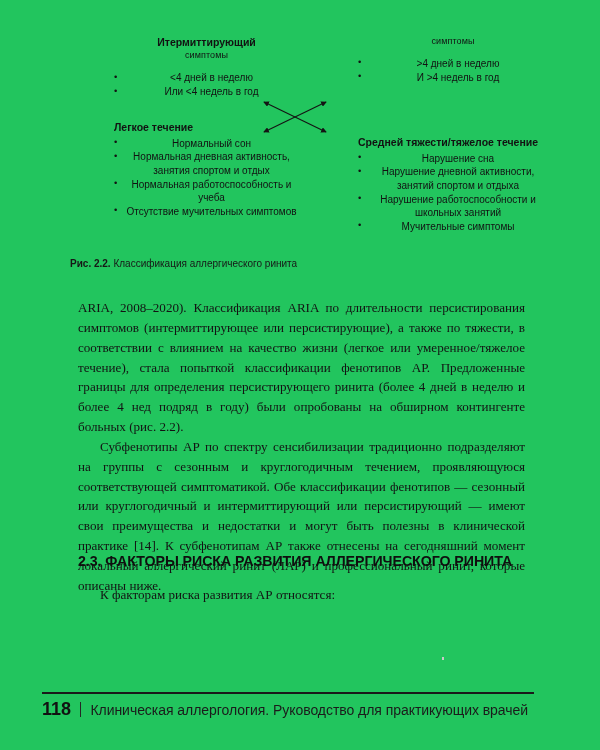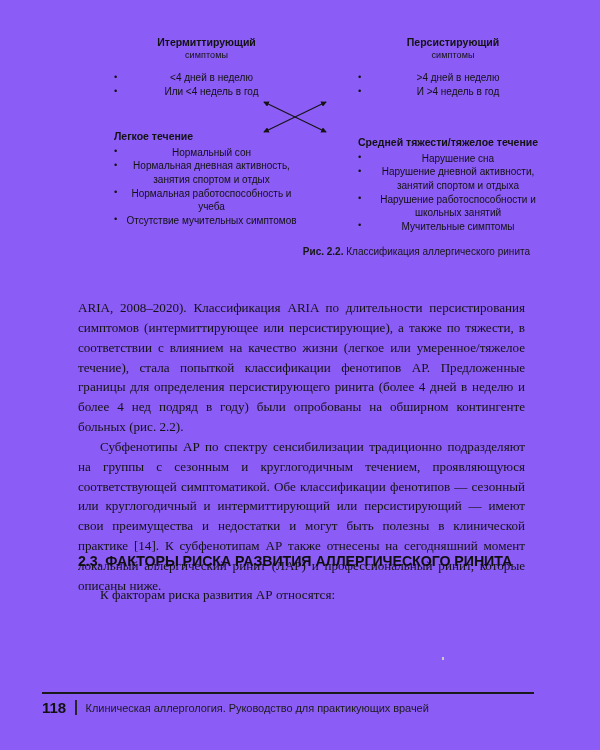--- a/index.html
+++ b/index.html
@@ -5,21 +5,21 @@
 <style>
   html, body {
     margin: 0;
     padding: 0;
     background: #ffffff;
   }
   .page {
     position: relative;
     width: 600px;
     height: 750px;
-    background: #8b5cf6;
+    background: #22c55e;
     overflow: hidden;
     font-family: "Liberation Serif", serif;
     color: #141414;
   }
 
   
   .figure {
     position: absolute;
     left: 0;
     top: 0;
@@ -29,21 +29,21 @@
   .fig-col {
     position: absolute;
     font-family: "Liberation Sans", sans-serif;
     color: #121212;
   }
   .fig-col.left  { left: 114px; width: 185px; }
   .fig-col.right { left: 358px; width: 190px; }
 
   .fig-top-left  { top: 36px; }
   .fig-top-right { top: 36px; }
-  .fig-bot-left  { top: 130px; }
+  .fig-bot-left  { top: 121px; }
   .fig-bot-right { top: 136px; }
 
   .fig-head {
     font-size: 10.5px;
     font-weight: bold;
     line-height: 1.28;
     margin: 0 0 1px 0;
     text-align: center;
   }
   .fig-sub {
@@ -88,23 +88,23 @@
     left: 255px;
     top: 96px;
     width: 80px;
     height: 42px;
   }
 
   
   .caption {
     position: absolute;
     left: 70px;
-    top: 244px;
+    top: 256px;
     width: 460px;
-    text-align: right;
+    text-align: left;
     font-family: "Liberation Sans", sans-serif;
     font-size: 10px;
     line-height: 1.5;
     color: #171717;
   }
   .caption .cap-line1 { display: block; }
   .caption .cap-strong { font-weight: bold; }
   .caption .cap-line2 { display: block; }
 
   
@@ -183,33 +183,33 @@
   }
   .footer {
     position: absolute;
     left: 42px;
     top: 699px;
     display: flex;
     align-items: center;
     font-family: "Liberation Sans", sans-serif;
   }
   .footer .pageno {
-    font-size: 15px;
+    font-size: 18px;
     font-weight: bold;
     color: #111111;
     padding-right: 9px;
   }
   .footer .vbar {
     width: 1.4px;
     height: 15px;
     background: #262626;
     margin-right: 9px;
   }
   .footer .ftitle {
-    font-size: 11px;
+    font-size: 14px;
     color: #1b1b1b;
     letter-spacing: -0.05px;
   }
 
   
   .speck {
     position: absolute;
     left: 442px;
     top: 657px;
     width: 2px;
@@ -227,21 +227,20 @@
     <div class="fig-col left fig-top-left">
       <div class="fig-head">Итермиттирующий</div>
       <div class="fig-sub">симптомы</div>
       <ul class="fig-list">
         <li>&lt;4 дней в неделю</li>
         <li>Или &lt;4 недель в год</li>
       </ul>
     </div>
 
     <div class="fig-col right fig-top-right">
-      <div class="fig-head">Персистирующий</div>
       <div class="fig-sub">симптомы</div>
       <ul class="fig-list">
         <li>&gt;4 дней в неделю</li>
         <li>И &gt;4 недель в год</li>
       </ul>
     </div>
 
     <div class="arrows">
       <svg width="80" height="42" viewBox="0 0 80 42" xmlns="http://www.w3.org/2000/svg">
         <defs>

